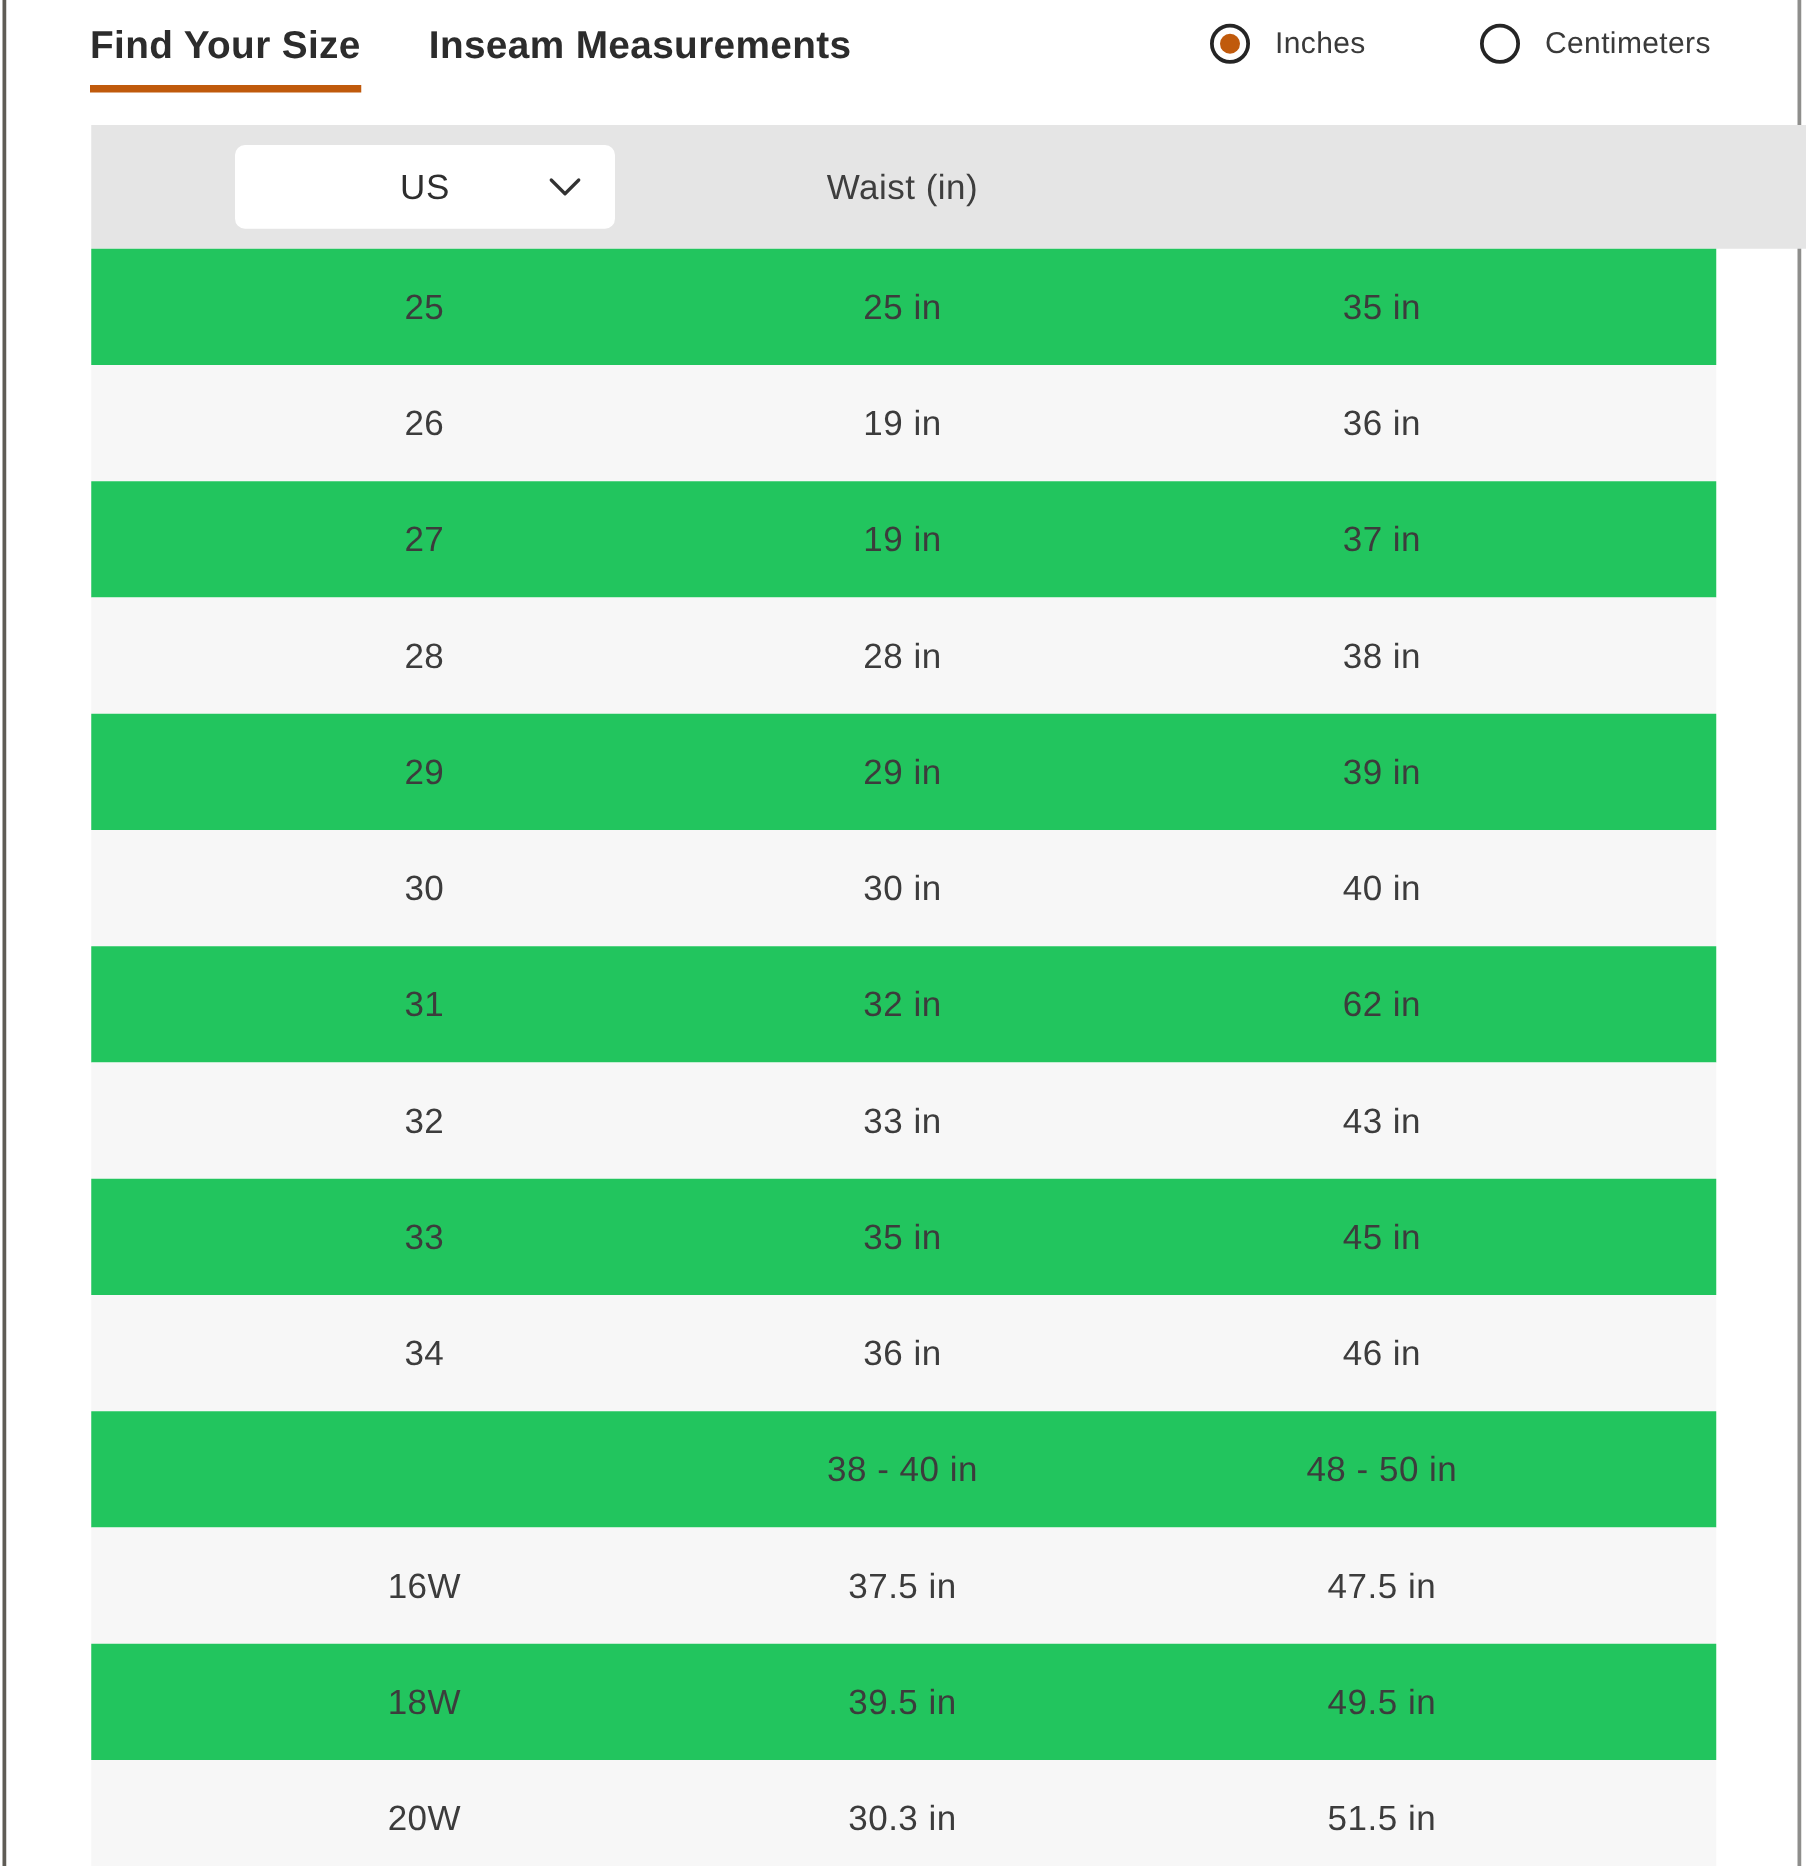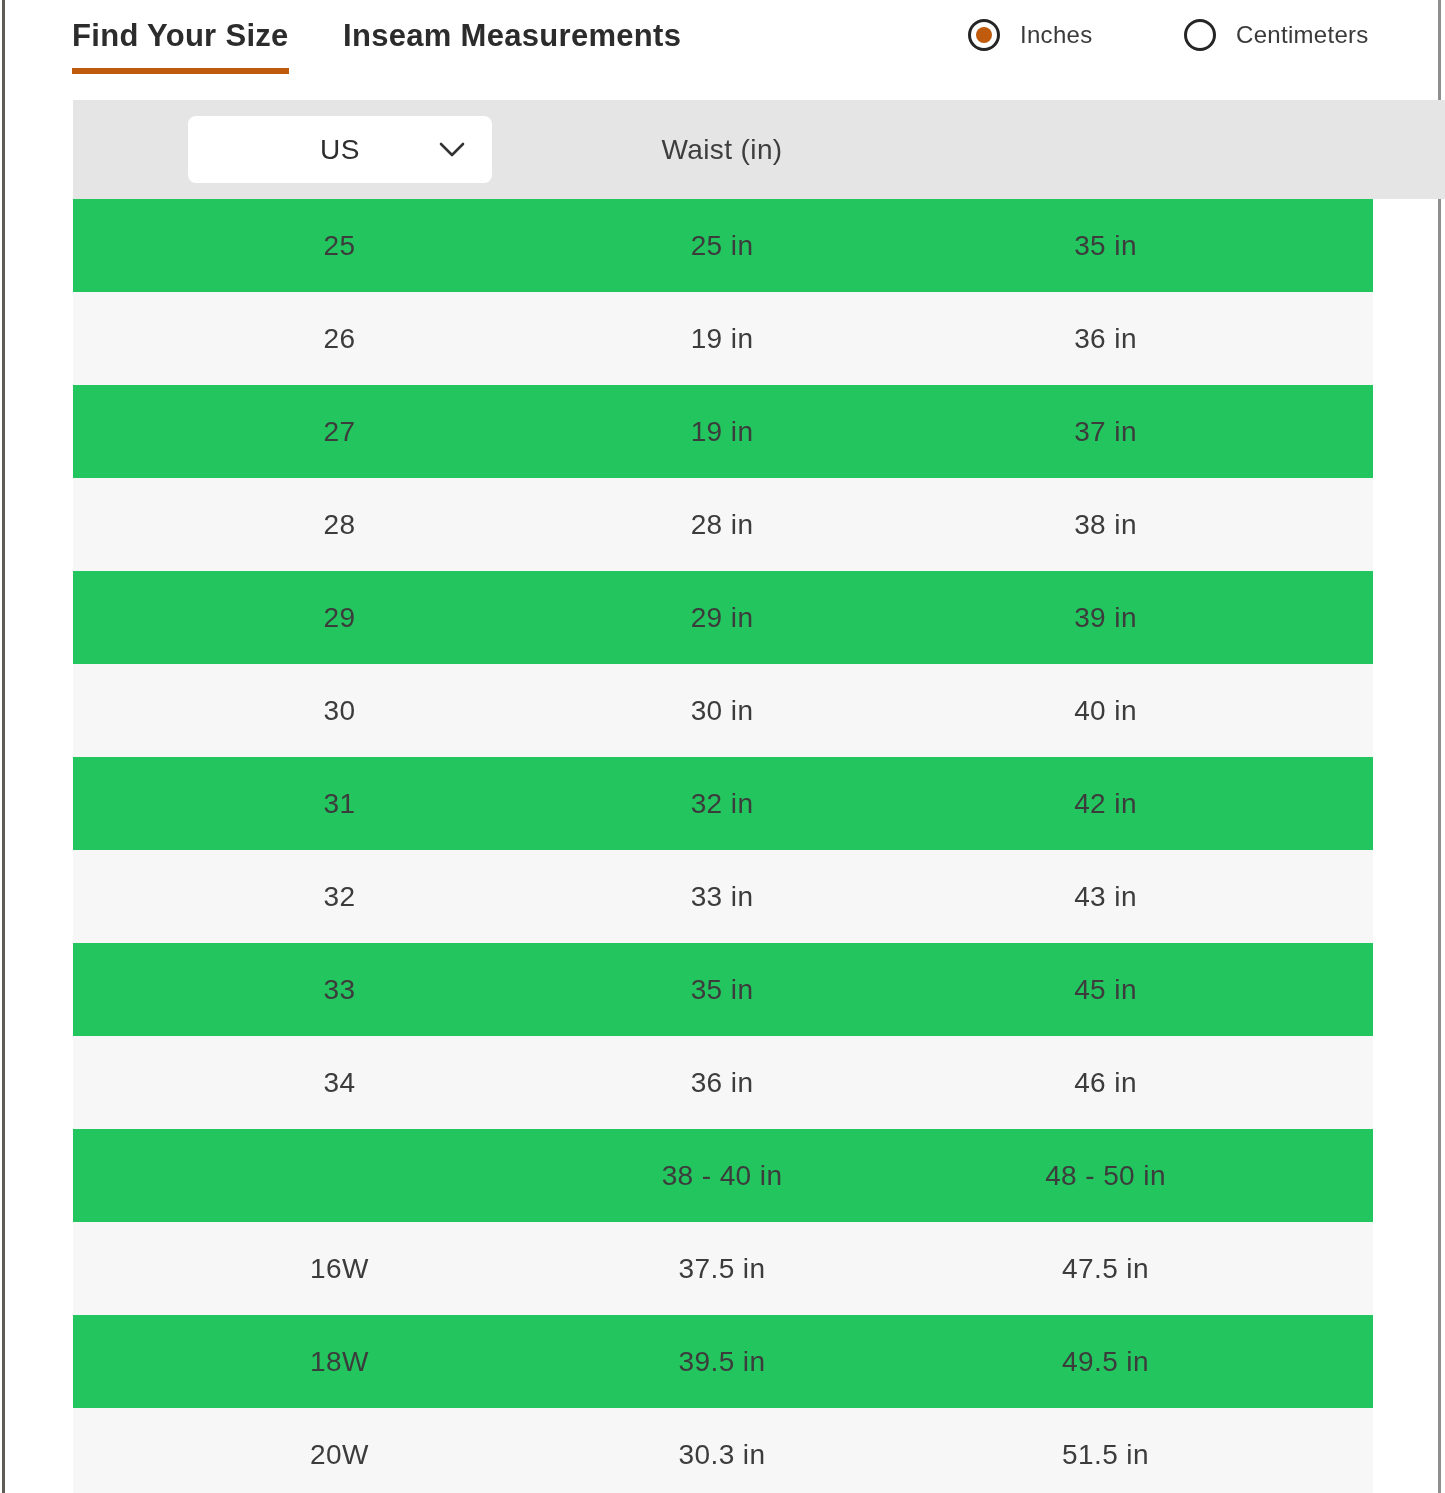--- a/index.html
+++ b/index.html
@@ -114,21 +114,21 @@
         <div class="cell c3">39 in</div>
       </div>
       <div class="trow">
         <div class="cell c1">30</div>
         <div class="cell c2">30 in</div>
         <div class="cell c3">40 in</div>
       </div>
       <div class="trow">
         <div class="cell c1">31</div>
         <div class="cell c2">32 in</div>
-        <div class="cell c3">42 in</div>
+        <div class="cell c3">62 in</div>
       </div>
       <div class="trow">
         <div class="cell c1">32</div>
         <div class="cell c2">33 in</div>
         <div class="cell c3">43 in</div>
       </div>
       <div class="trow">
         <div class="cell c1">33</div>
         <div class="cell c2">35 in</div>
         <div class="cell c3">45 in</div>

